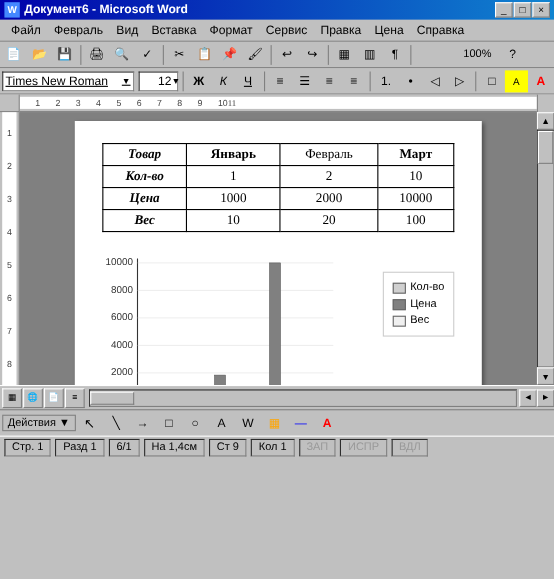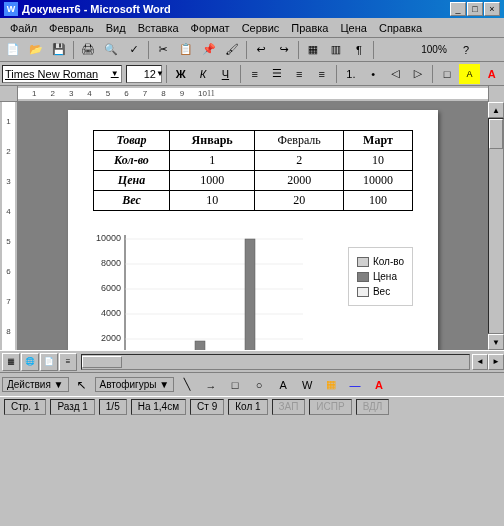--- a/index.html
+++ b/index.html
@@ -557,37 +557,34 @@
   </div>
   <div class="scroll-btn">◄</div>
   <div class="scroll-btn">►</div>
 </div>
 
 <div class="draw-toolbar">
   <div style="display:flex;align-items:center;border:1px solid #808080;padding:1px 4px;cursor:pointer;background:#c0c0c0;font-size:10px;">
     <span>Действия ▼</span>
   </div>
   <div class="tb-btn" style="font-size:12px;">↖</div>
-  <div style="display:flex;align-items:center;border:1px solid #808080;padding:1px 4px;cursor:pointer;background:#c0c0c0;font-size:10px;">
-    <span>Автофигуры ▼</span>
-  </div>
   <div class="tb-btn">╲</div>
   <div class="tb-btn">→</div>
   <div class="tb-btn">□</div>
   <div class="tb-btn">○</div>
   <div class="tb-btn">A</div>
   <div class="tb-btn">W</div>
   <div class="tb-btn" style="color:orange;">▦</div>
   <div class="tb-btn" style="color:blue;">—</div>
   <div class="tb-btn" style="color:red;font-weight:bold;">A</div>
 </div>
 
 <div class="status-bar">
   <div class="status-cell">Стр. 1</div>
   <div class="status-cell">Разд 1</div>
-  <div class="status-cell">1/5</div>
+  <div class="status-cell">6/1</div>
   <div class="status-cell">На 1,4см</div>
   <div class="status-cell">Ст 9</div>
   <div class="status-cell">Кол 1</div>
   <div class="status-cell" style="color:#999;">ЗАП</div>
   <div class="status-cell" style="color:#999;">ИСПР</div>
   <div class="status-cell" style="color:#999;">ВДЛ</div>
 </div>
 
 </body></html>

